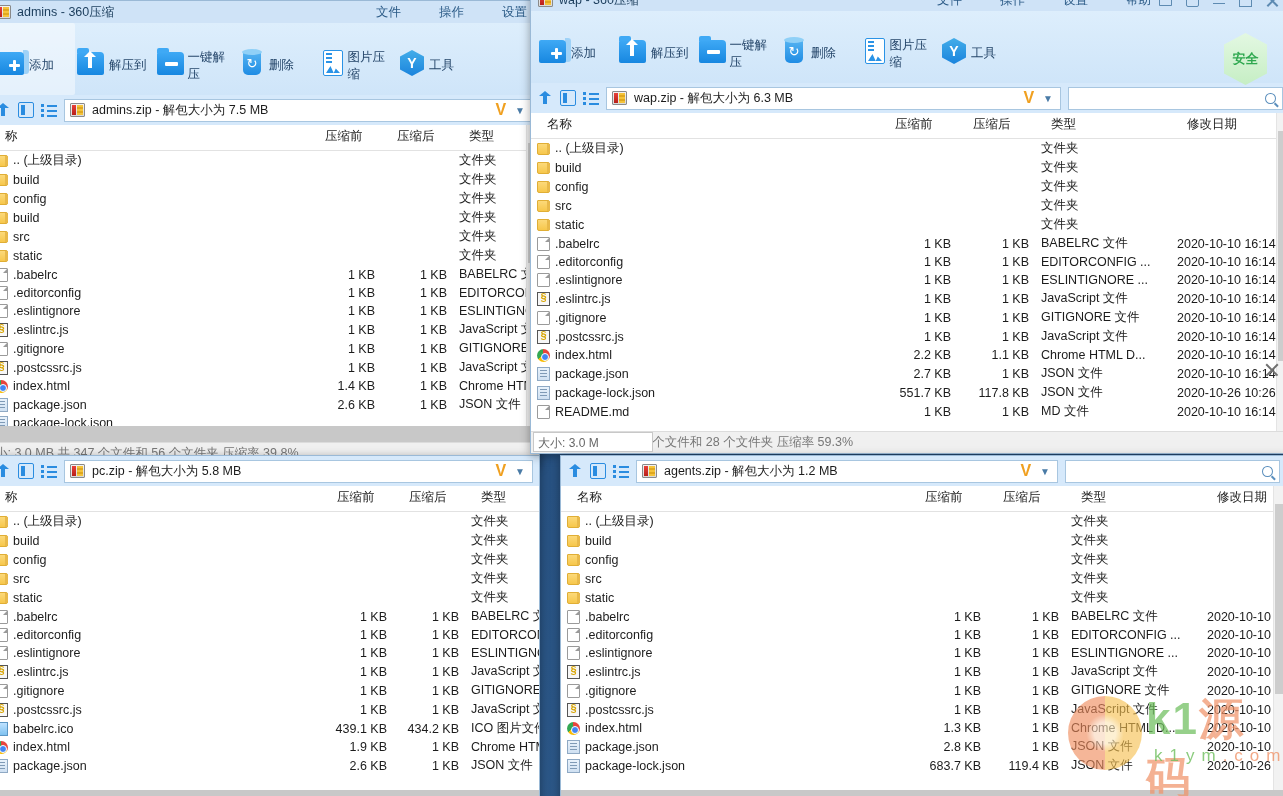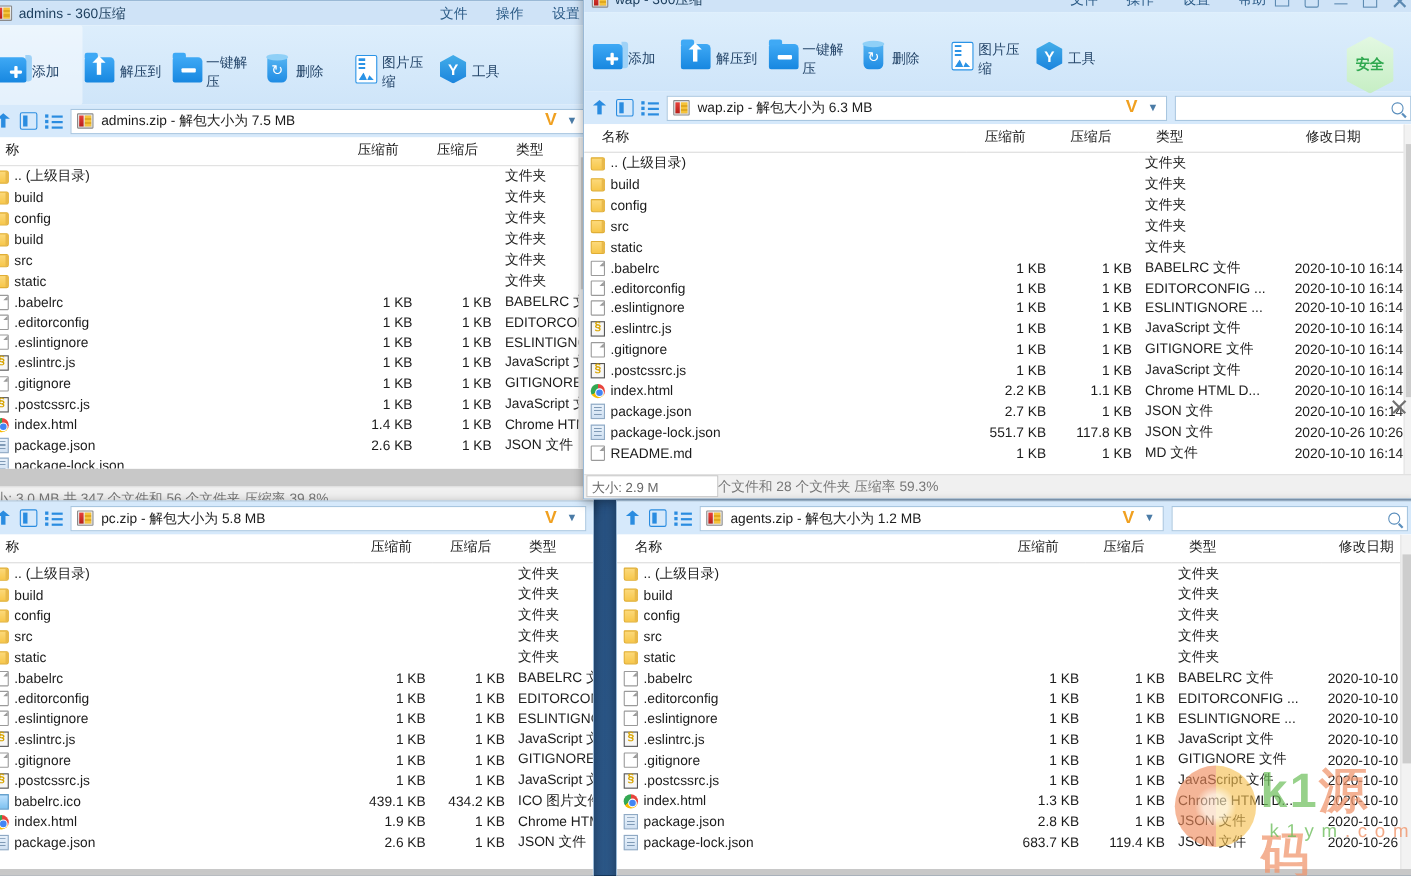--- a/index.html
+++ b/index.html
@@ -50,21 +50,21 @@
     background: linear-gradient(#e8403a,#b81f19);
   }
   .title-ico::after {
     content:""; position:absolute; left:6px; top:1px; bottom:1px; right:1px;
     background: repeating-linear-gradient(#f5c33a 0 2px,#e0a81f 2px 4px);
   }
   .title-text {
     font-size: 12.5px; color: #1b3d5c; white-space: nowrap;
   }
   .menu {
-    margin-left: auto; display: flex; align-items: center; gap: 26px;
+    margin-left: auto; display: flex; align-items: center; gap: 38px;
     padding-right: 8px;
   }
   .menu span { font-size: 12.5px; color: #2a5a86; white-space: nowrap; }
   .wctl { display: flex; align-items: center; gap: 14px; padding-right: 6px; }
   .wctl i {
     display: inline-block; width: 13px; height: 13px;
     border: 1.4px solid #4a7ba6; opacity: .85;
   }
   .wctl i.min { border: none; border-bottom: 1.6px solid #4a7ba6; height: 8px; width: 12px; }
   .wctl i.cls { border: none; position: relative; }
@@ -1338,21 +1338,21 @@
           <div class="vthumb" style="height:190px"></div>
         </div>
     </div>
 
     <div class="hscroll">
       <span class="arr">‹</span>
       <span class="arr">›</span>
     </div>
   </div>
 
-  <div class="tooltip-frag">大小: 2.9 M</div>
+  <div class="tooltip-frag">大小: 3.0 M</div>
 
   <div class="edge-x"></div>
 
   <div class="watermark">
     <div class="wm-sw"></div>
     <div class="wm-cn">k1<span class="o">源码</span></div>
     <div class="wm-dom">k1ym<span class="o">.com</span></div>
   </div>
 </div>
 

